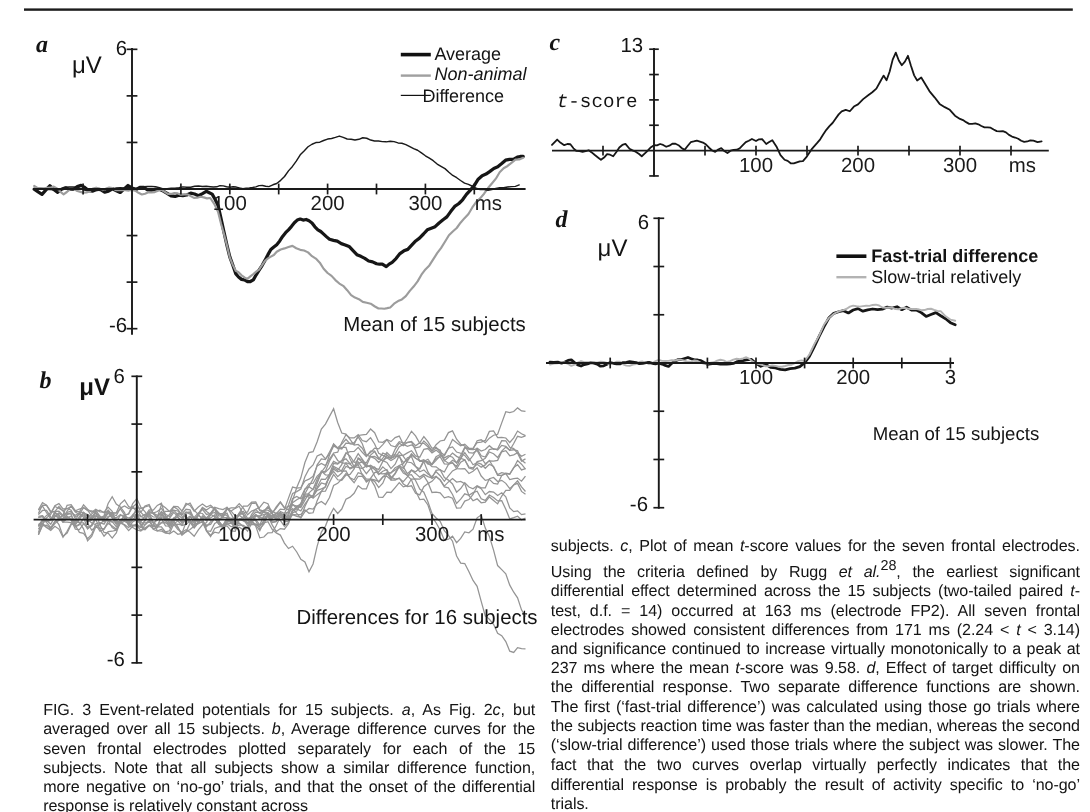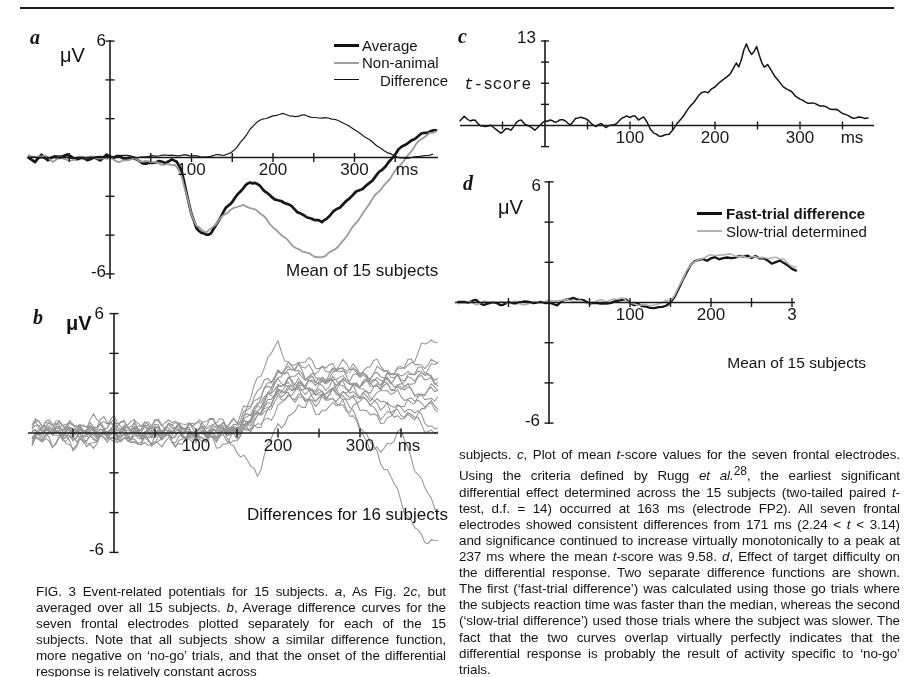--- a/index.html
+++ b/index.html
@@ -128,38 +128,38 @@
   </svg>
 
 <div class="abs panel-letter" style="left:30px;top:26px;">a</div>
 <div class="abs muv" style="left:60px;top:44px;">μV</div>
 <div class="abs num right" style="left:80px;top:31px;width:26px;">6</div>
 <div class="abs num right" style="left:76px;top:262px;width:30px;">-6</div>
 <div class="leg-line" style="left:334px;top:44px;width:25px;height:3.4px;background:#111;"></div>
 <div class="leg-line" style="left:334px;top:61.5px;width:25px;height:2px;background:#a0a0a0;"></div>
 <div class="leg-line" style="left:334px;top:79px;width:25px;height:1.4px;background:#111;"></div>
 <div class="abs leg-label" style="left:362px;top:36.5px;">Average</div>
-<div class="abs leg-label" style="left:362px;top:54px;">Non-animal</div>
-<div class="abs leg-label" style="left:380px;top:71.5px;">Difference</div>
+<div class="abs leg-label" style="left:362px;top:54px;font-style:italic;">Non-animal</div>
+<div class="abs leg-label" style="left:352px;top:71.5px;">Difference</div>
 <div class="abs annot right" style="left:286px;top:261px;width:150px;">Mean of 15 subjects</div>
 
 <div class="abs panel-letter" style="left:33px;top:306px;">b</div>
 <div class="abs muv bold" style="left:66px;top:312px;">μV</div>
 <div class="abs num right" style="left:80px;top:304px;width:24px;">6</div>
 <div class="abs num right" style="left:74px;top:540px;width:30px;">-6</div>
 <div class="abs annot right" style="left:247px;top:505px;width:190px;">Differences for 16 subjects</div>
 
 <div class="abs panel-letter" style="left:458px;top:25px;">c</div>
 <div class="abs num right" style="left:504px;top:28px;width:32px;">13</div>
 <div class="abs tlabel" style="left:464px;top:76px;font-family:Liberation Mono, monospace;"><span style="font-style: italic;">t</span><span>-score</span></div>
 
 <div class="abs panel-letter" style="left:463px;top:172px;">d</div>
 <div class="abs num right" style="left:515px;top:176px;width:26px;">6</div>
 <div class="abs muv" style="left:498px;top:196px;">μV</div>
 <div class="abs num right" style="left:510px;top:411px;width:30px;">-6</div>
 <div class="leg-line" style="left:697px;top:212px;width:25px;height:3.2px;background:#111;"></div>
 <div class="leg-line" style="left:697px;top:230px;width:25px;height:1.8px;background:#b3b3b3;"></div>
 <div class="abs leg-label" style="left:726px;top:205px;font-weight:bold;">Fast-trial difference</div>
-<div class="abs leg-label" style="left:726px;top:223px;">Slow-trial determined</div>
+<div class="abs leg-label" style="left:726px;top:223px;">Slow-trial relatively</div>
 <div class="abs annot-sm right" style="left:716px;top:354px;width:150px;">Mean of 15 subjects</div>
 
 <div class="abs cap" style="left:36px;top:584px;width:410px;"><span>FIG. 3 Event-related potentials for 15 subjects. </span><span style="font-style: italic;">a</span><span>, As Fig. 2</span><span style="font-style: italic;">c</span><span>, but averaged over all 15 subjects. </span><span style="font-style: italic;">b</span><span>, Average difference curves for the seven frontal electrodes plotted separately for each of the 15 subjects. Note that all subjects show a similar difference function, more negative on ‘no-go’ trials, and that the onset of the differential response is relatively constant across</span></div>
 <div class="abs cap" style="left:459px;top:447px;width:441px;"><span>subjects. </span><span style="font-style: italic;">c</span><span>, Plot of mean </span><span style="font-style: italic;">t</span><span>-score values for the seven frontal electrodes. Using the criteria defined by Rugg </span><span style="font-style: italic;">et al.</span><sup>28</sup><span>, the earliest significant differential effect determined across the 15 subjects (two-tailed paired </span><span style="font-style: italic;">t</span><span>-test, d.f. = 14) occurred at 163 ms (electrode FP2). All seven frontal electrodes showed consistent differences from 171 ms (2.24 &lt; </span><span style="font-style: italic;">t</span><span> &lt; 3.14) and significance continued to increase virtually monotonically to a peak at 237 ms where the mean </span><span style="font-style: italic;">t</span><span>-score was 9.58. </span><span style="font-style: italic;">d</span><span>, Effect of target difficulty on the differential response. Two separate difference functions are shown. The first (‘fast-trial difference’) was calculated using those go trials where the subjects reaction time was faster than the median, whereas the second (‘slow-trial difference’) used those trials where the subject was slower. The fact that the two curves overlap virtually perfectly indicates that the differential response is probably the result of activity specific to ‘no-go’ trials.</span></div>
 
 </body></html>

